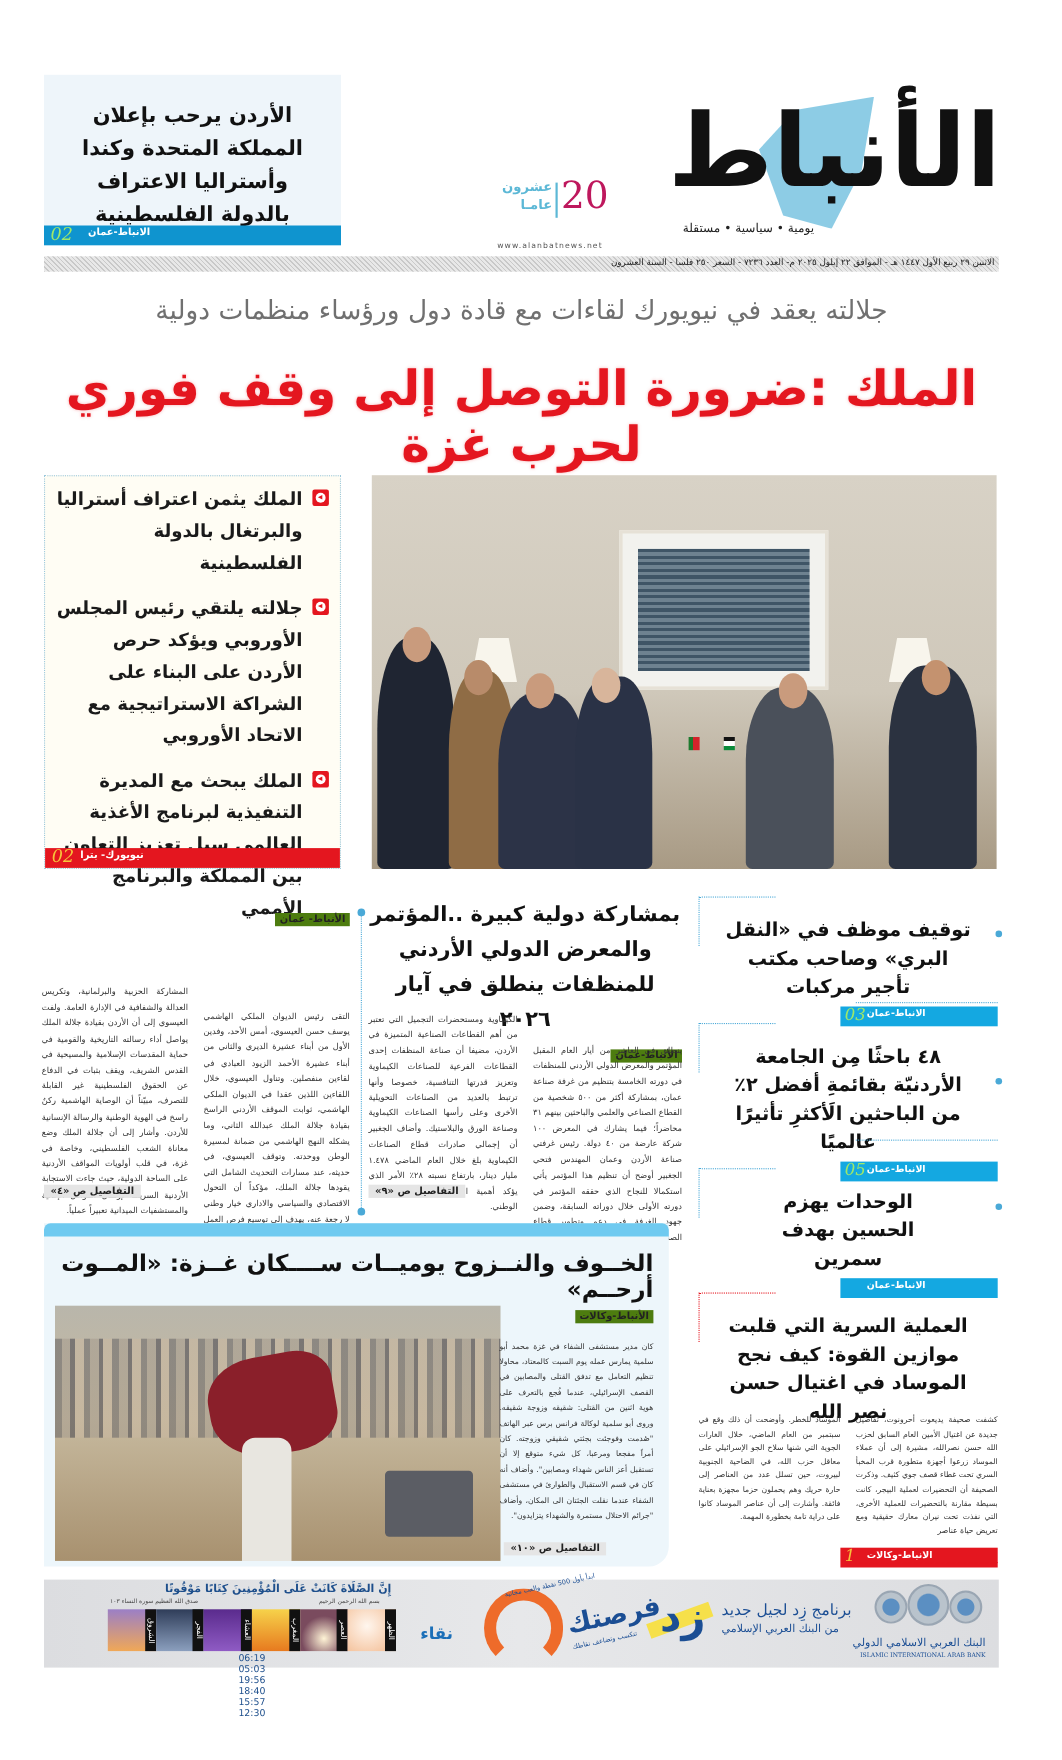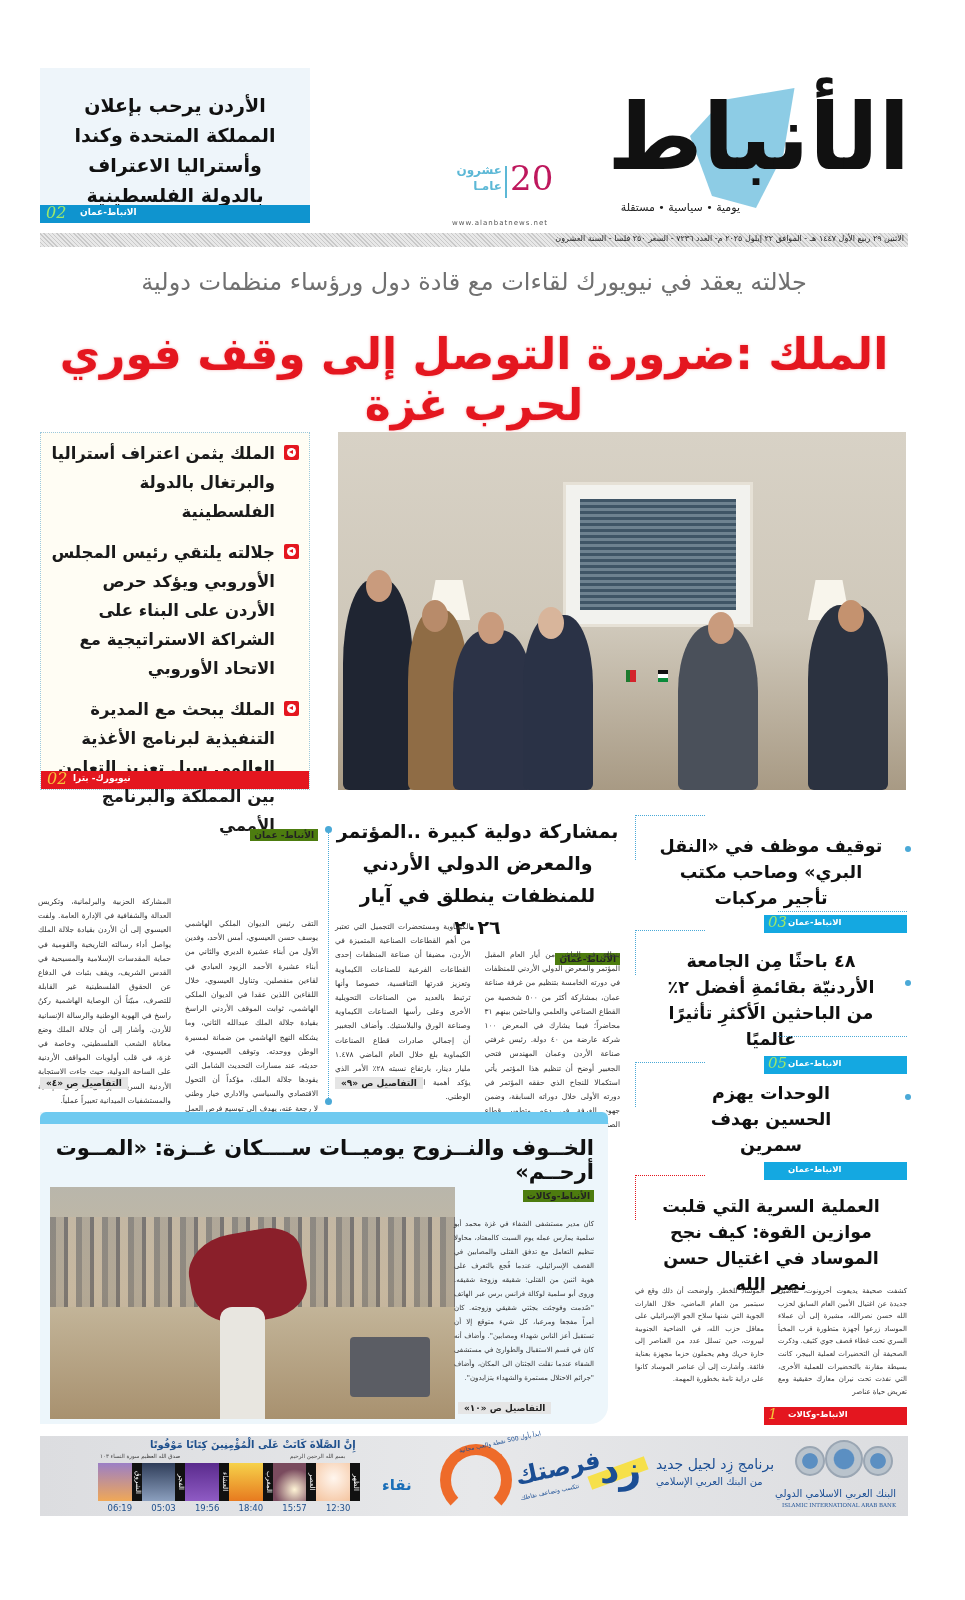--- a/index.html
+++ b/index.html
@@ -85,21 +85,21 @@
   .gaza .g-text { position: absolute; right: 14px; top: 72px; width: 140px; }
 
   
   .ad { left: 40px; top: 1436px; width: 868px; height: 80px; background: linear-gradient(90deg, #dcdde0, #e7e8ea 50%, #dcdde0); }
   .ad .prayer-title { position: absolute; left: 110px; top: 3px; font-size: 10px; color: #1e4f8c; font-weight: bold; }
   .ad .verse-l { position: absolute; left: 60px; top: 17px; font-size: 5.5px; color: #444; }
   .ad .verse-r { position: absolute; left: 250px; top: 17px; font-size: 5.5px; color: #444; }
   .ad .tiles { position: absolute; left: 58px; top: 27px; width: 262px; height: 38px; display: flex; direction: ltr; }
   .ad .tile { flex: 1; position: relative; }
   .ad .tile .nm { position: absolute; right: 0; top: 0; width: 10px; height: 38px; background: #111; color: #fff; font-size: 7px; writing-mode: vertical-rl; text-align: center; }
-  .ad .times { position: absolute; left: 58px; top: 67px; width: 262px; display: flex; direction: ltr; }
+  .ad .times { position: absolute; left: 58px; top: 67px; width: 262px; display: flex; direction: ltr; flex-direction: column; }
   .ad .times span { flex: 1; text-align: center; font-size: 8.5px; color: #1e4f8c; }
   .ad .naqaa { position: absolute; left: 342px; top: 40px; font-size: 15px; font-weight: bold; color: #1b6fb8; }
   .ad .ring { position: absolute; left: 400px; top: 8px; width: 72px; height: 72px; border: 11px solid #ee6b2a; border-radius: 50%; border-bottom-color: transparent; }
   .ad .forsa { position: absolute; left: 475px; top: 18px; font-size: 24px; font-weight: bold; color: #1b4e94; transform: rotate(-12deg); }
   .ad .forsa-sub { position: absolute; left: 480px; top: 52px; font-size: 6px; color: #1b4e94; transform: rotate(-12deg); }
   .ad .forsa-top { position: absolute; left: 418px; top: 2px; font-size: 6px; color: #1b4e94; transform: rotate(-12deg); }
   .ad .zed { position: absolute; left: 560px; top: 12px; font-size: 38px; font-weight: bold; color: #1b4e94; }
   .ad .zed-bg { position: absolute; left: 548px; top: 30px; width: 60px; height: 14px; background: #f6e04a; transform: rotate(-20deg); }
   .ad .prog1 { position: absolute; left: 616px; top: 20px; font-size: 14px; color: #1b4e94; }
   .ad .prog2 { position: absolute; left: 616px; top: 40px; font-size: 10px; color: #1b4e94; }

